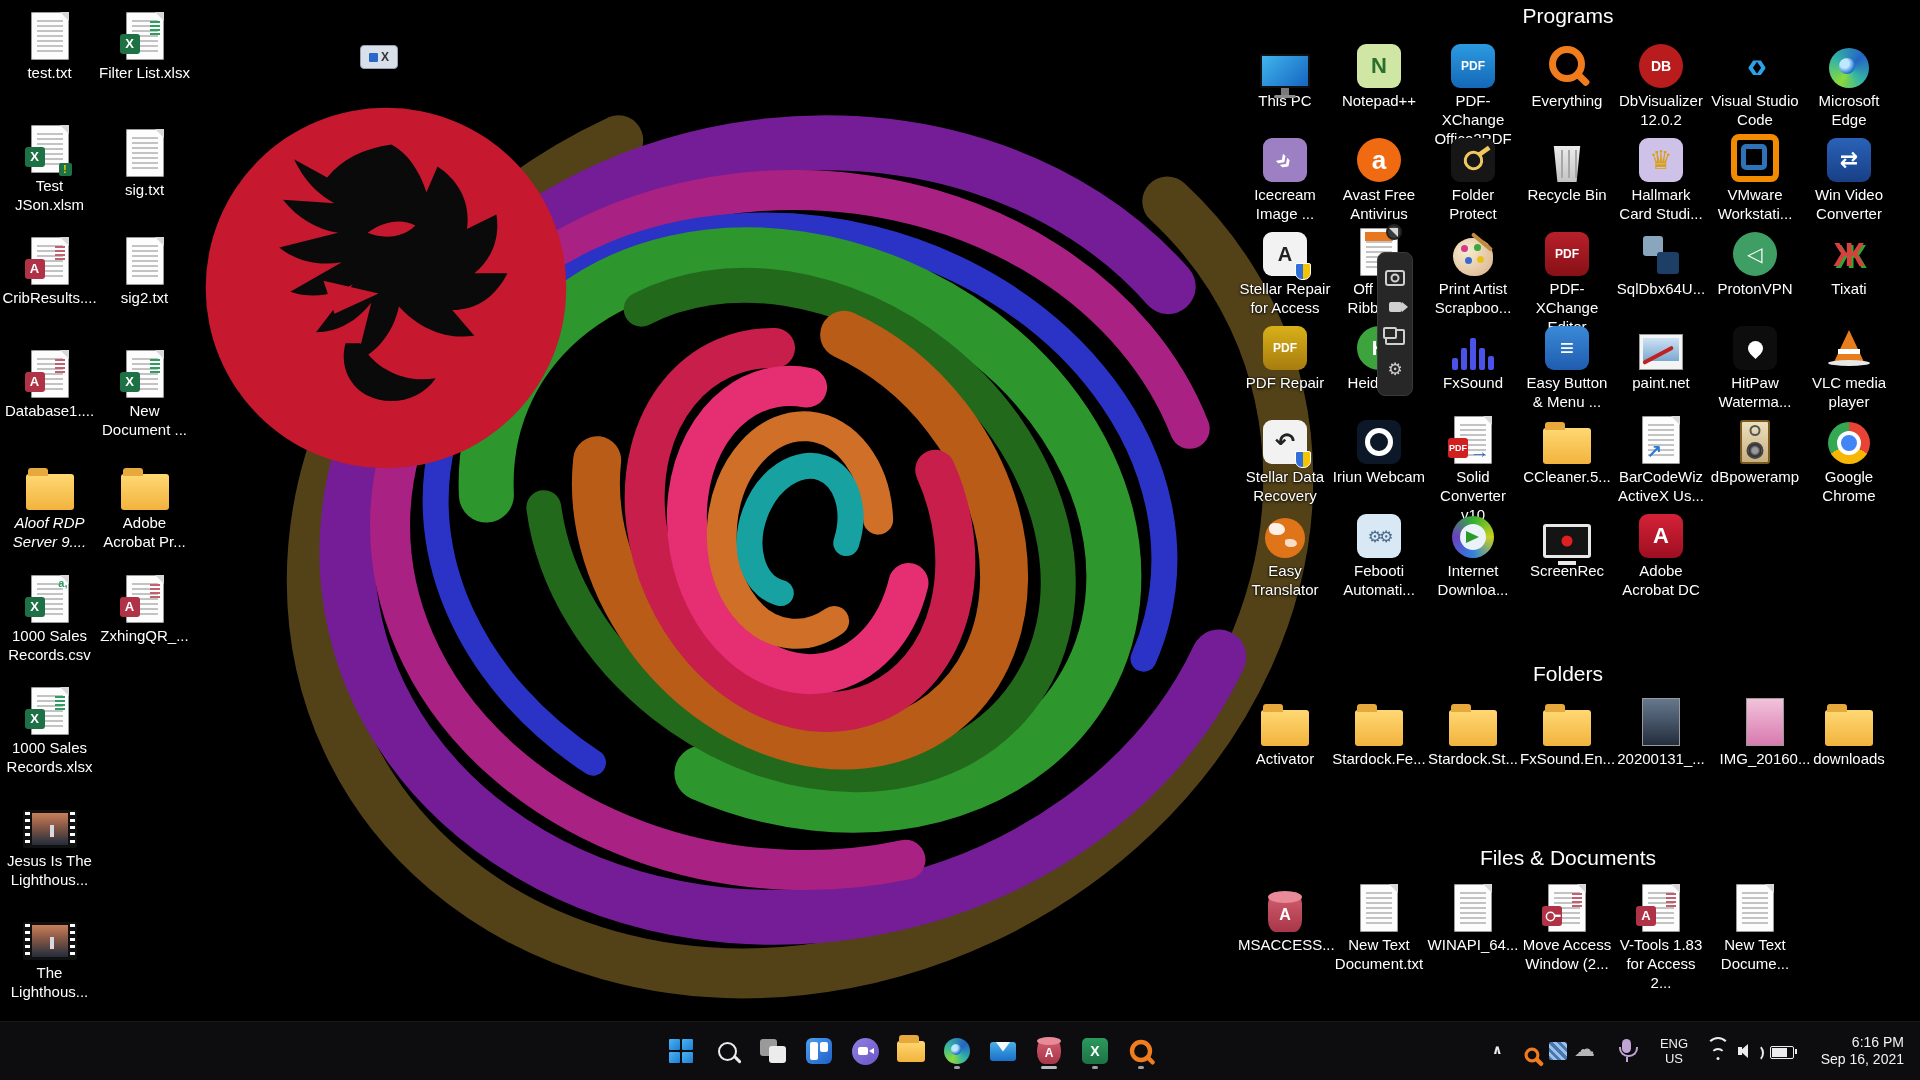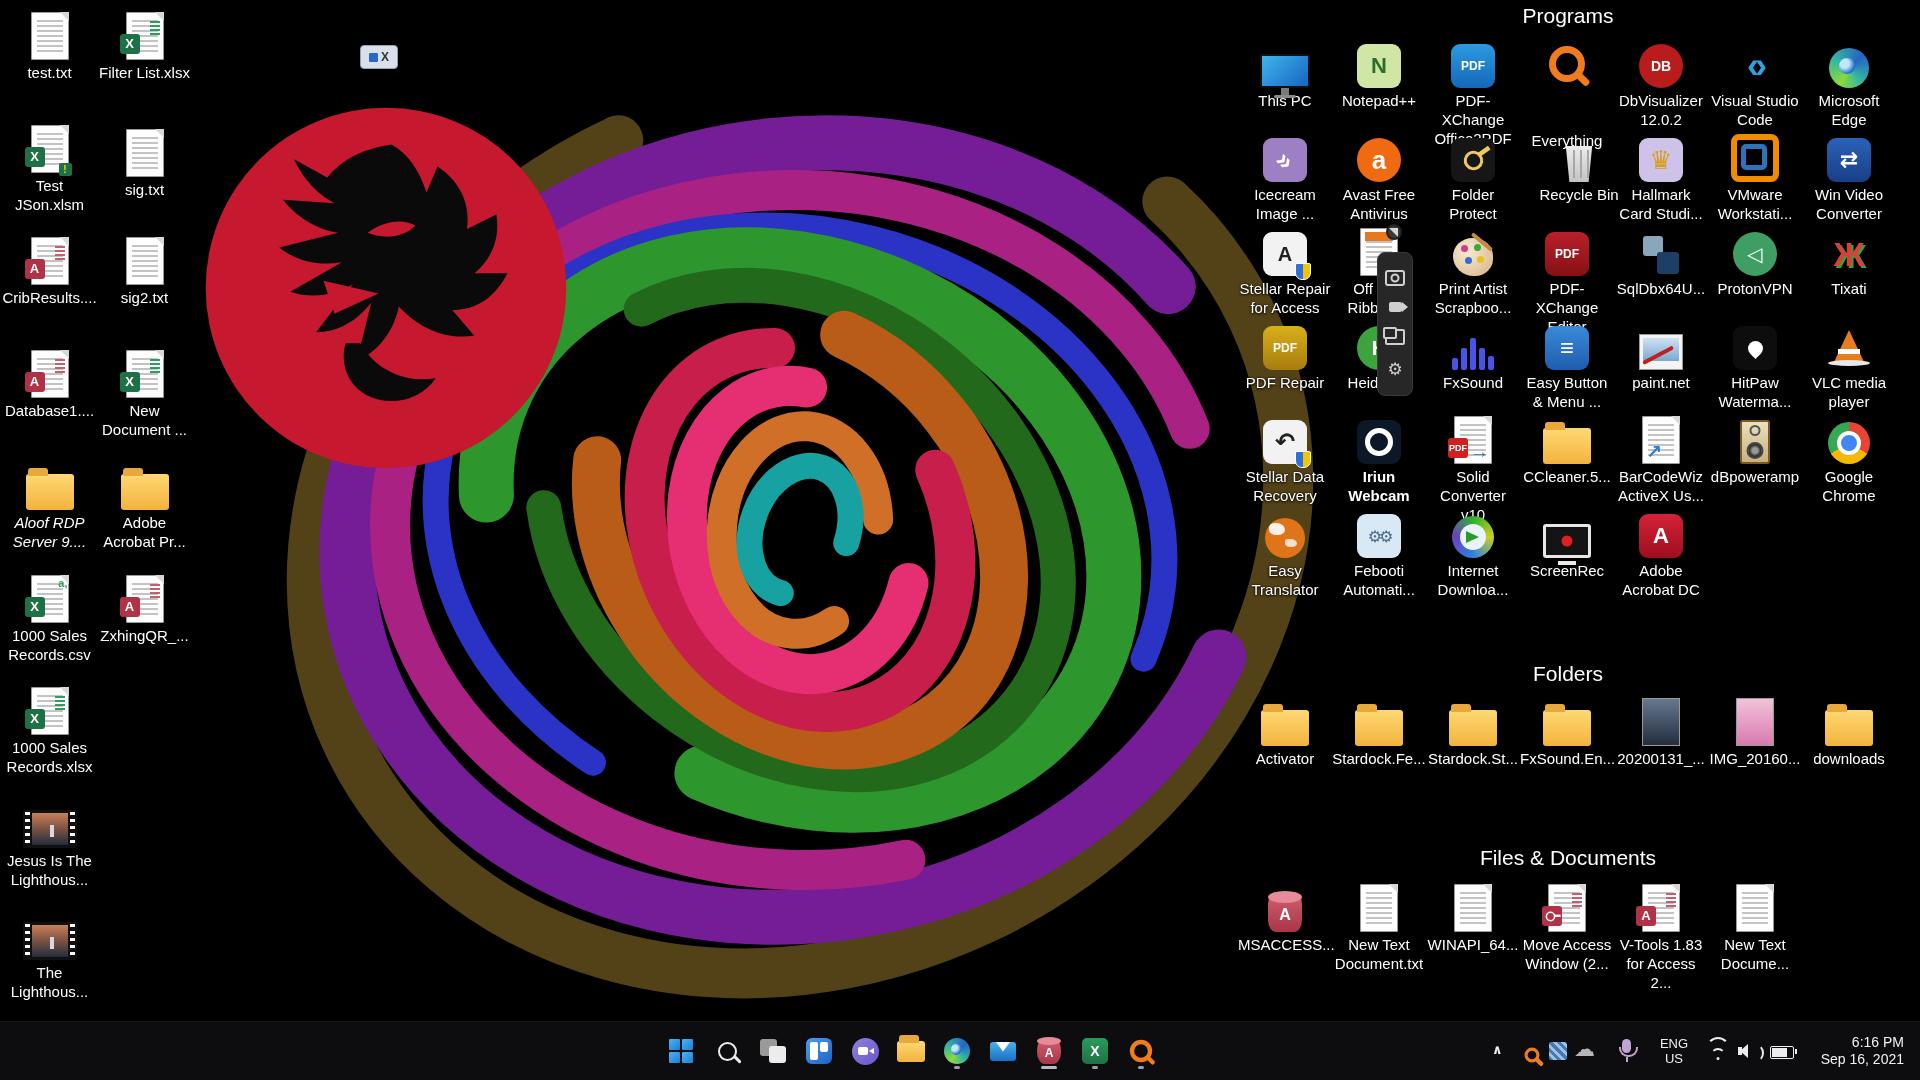--- a/index.html
+++ b/index.html
@@ -379,21 +379,21 @@
           <span class="tl" style="background:#cfe6a4;color:#2c6e2c;font-size:22px">N</span>
         </span>
         <span class="lb">Notepad++</span>
       </div>
       <div class="cell" style="left: 188px; top: 0px;">
         <span class="ic">
           <span class="tl pdf" style="background:linear-gradient(#2b9be0,#1468b8)">PDF</span>
         </span>
         <span class="lb">PDF-XChange Office2PDF</span>
       </div>
-      <div class="cell" style="left: 282px; top: 0px; gap: 40px;">
+      <div class="cell" style="left: 282px; top: 0px;">
         <span class="ic">
           <span class="mg"></span>
         </span>
         <span class="lb">Everything</span>
       </div>
       <div class="cell" style="left: 376px; top: 0px;">
         <span class="ic">
           <span class="tl cir" style="background:#b91c1c;font-size:14px">DB</span>
         </span>
         <span class="lb">DbVisualizer 12.0.2</span>
@@ -425,21 +425,21 @@
         <span class="lb">Avast Free Antivirus</span>
       </div>
       <div class="cell" style="left: 188px; top: 94px;">
         <span class="ic">
           <span class="tl" style="background:#161616">
             <i class="kr big"></i>
           </span>
         </span>
         <span class="lb">Folder Protect</span>
       </div>
-      <div class="cell" style="left: 282px; top: 94px; margin-left: 12px;">
+      <div class="cell" style="left: 282px; top: 94px;">
         <span class="ic">
           <span class="rb">
             <i></i>
           </span>
         </span>
         <span class="lb">Recycle Bin</span>
       </div>
       <div class="cell" style="left: 376px; top: 94px;">
         <span class="ic">
           <span class="tl" style="background:#cfc2e8;color:#d8a018;font-size:26px">♛</span>
@@ -561,21 +561,21 @@
           </span>
         </span>
         <span class="lb">VLC media player</span>
       </div>
       <div class="cell" style="left: 0px; top: 376px;">
         <span class="ic">
           <span class="tl wh" style="font-size:24px">↶<i class="sh"></i></span>
         </span>
         <span class="lb">Stellar Data Recovery</span>
       </div>
-      <div class="cell" style="left: 94px; top: 376px; font-weight: bold;">
+      <div class="cell" style="left: 94px; top: 376px;">
         <span class="ic">
           <span class="tl" style="background:#0c1828">
             <i class="cam-ring"></i>
           </span>
         </span>
         <span class="lb">Iriun Webcam</span>
       </div>
       <div class="cell" style="left: 188px; top: 376px;">
         <span class="ic">
           <span class="pg">
@@ -677,21 +677,21 @@
           <span class="fd"></span>
         </span>
         <span class="lb">FxSound.En...</span>
       </div>
       <div class="cell" style="left: 376px; top: 0px;">
         <span class="ic">
           <span class="ph" style="background:linear-gradient(#66788e,#232e3e)"></span>
         </span>
         <span class="lb">20200131_...</span>
       </div>
-      <div class="cell" style="left: 470px; top: 0px;">
+      <div class="cell" style="left: 480px; top: 0px;">
         <span class="ic">
           <span class="ph" style="background:linear-gradient(#f2c2da,#d87ab0)"></span>
         </span>
         <span class="lb">IMG_20160...</span>
       </div>
       <div class="cell" style="left: 564px; top: 0px;">
         <span class="ic">
           <span class="fd"></span>
         </span>
         <span class="lb">downloads</span>

